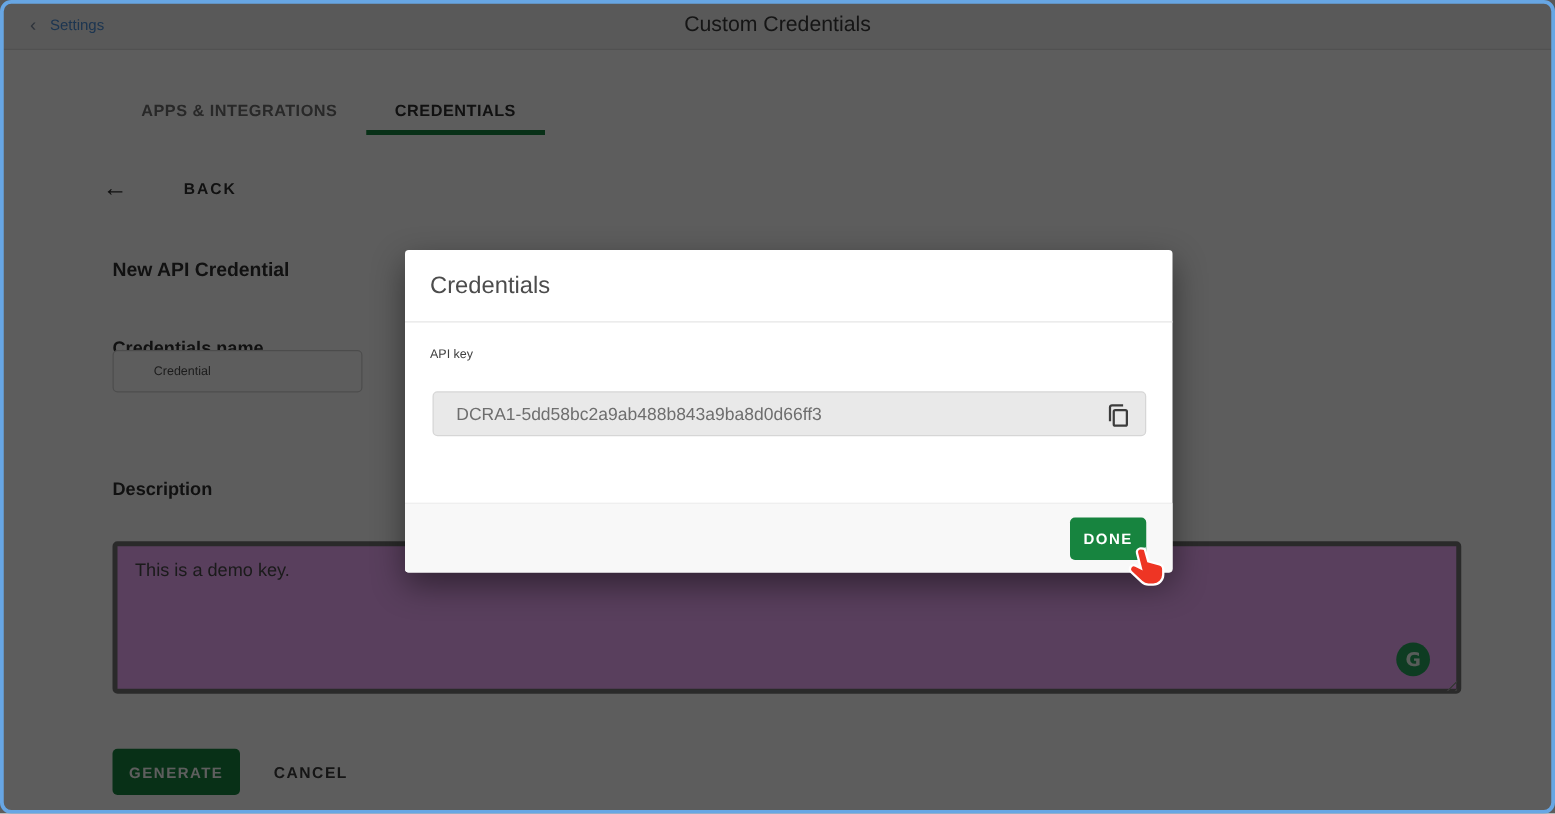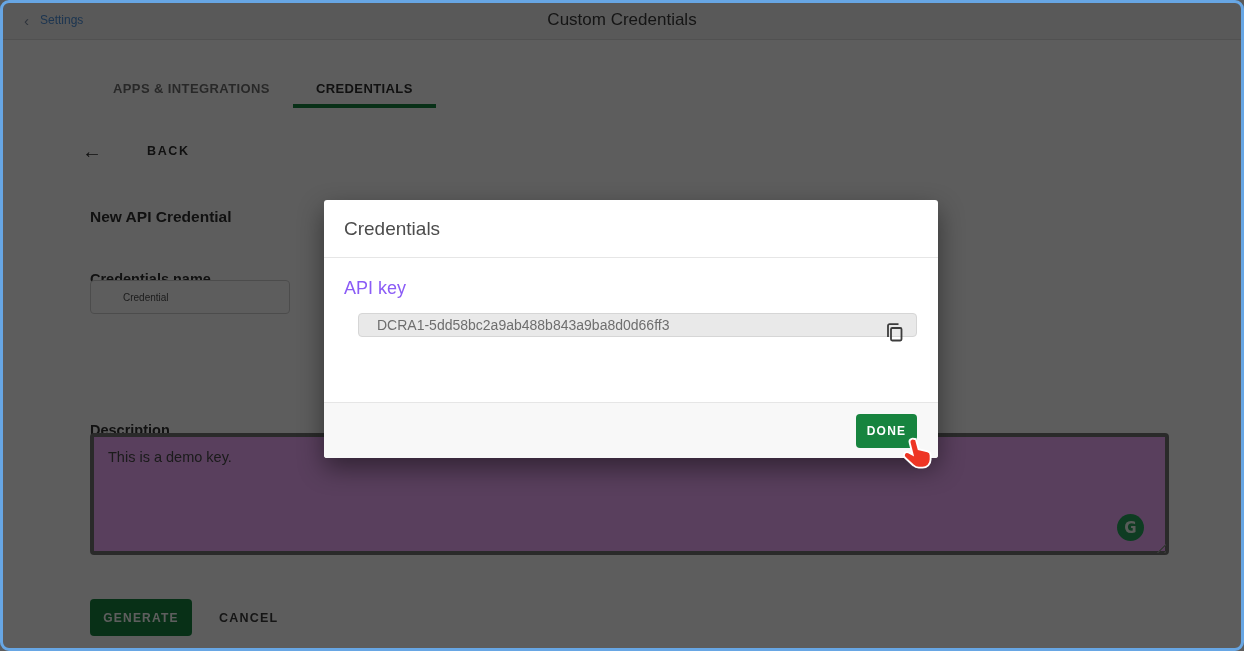--- a/index.html
+++ b/index.html
@@ -29,21 +29,21 @@
 
   .back-link { position:absolute; top:141px; left:82px; display:flex; align-items:center;
                gap:9px; cursor:pointer; }
   .back-link .arr { font-size:20px; color:#2c2c2c; line-height:1; }
   .back-link .lbl { font-size:12.5px; font-weight:700; letter-spacing:1.6px; color:#2e2e2e;margin-left:36px; }
 
   .form-heading { position:absolute; top:208px; left:90px; font-size:15.5px;
                   font-weight:700; color:#2f2f2f; }
   .field-label { position:absolute; left:90px; font-size:14.5px; font-weight:700; color:#2f2f2f; }
   .lbl-name { top:260px;margin-top:11px; }
-  .lbl-desc { top:422px; }
+  .lbl-desc { top:384px; }
 
   .name-input { position:absolute; top:280px; left:90px; width:200px; height:34px;
                 border:1px solid #cfcfcf; border-radius:4px; background:#fdfdfd;
                 padding:0 32px; font-size:10px; color:#4e4e4e;
                 font-family:inherit; outline:none; }
 
   .desc-area { position:absolute; top:433px; left:90px; width:1079px; height:122px;
                border:4px solid #737373; border-radius:4px; background:#f0abfc;
                padding:12px 14px; font-size:14.5px; color:#494949; resize:none;
                font-family:inherit; outline:none; }
@@ -66,23 +66,23 @@
   
   .overlay { position:absolute; inset:0; background:rgba(0,0,0,.63); z-index:5; }
 
   
   .modal { position:absolute; left:324px; top:200px; width:614px; height:258px;
            background:#fff; border-radius:3px; z-index:10;
            box-shadow:0 10px 26px rgba(0,0,0,.45); }
   .modal-header { height:58px; border-bottom:1px solid #e6e6e6; }
   .modal-title { line-height:58px; padding-left:20px; font-size:19px; color:#4c4c4c; }
   .modal-body { position:relative; height:143px; }
-  .api-key-label { position:absolute; left:20px; top:20px; font-size:18px; color:#8b5cf6;text-align:right; }
-  .key-field { position:absolute; left:22px; right:21px; top:55px; height:24px;
-               background:#e9e9e9; border:1px solid #d6d6d6; border-radius:4px;margin-left:12px; }
+  .api-key-label { position:absolute; left:20px; top:20px; font-size:10px; color:#404040;text-align:right; }
+  .key-field { position:absolute; left:22px; right:21px; top:55px; height:36px;
+               background:#e9e9e9; border:1px solid #d6d6d6; border-radius:4px; }
   .key-input { position:absolute; left:0; top:0; height:100%; width:calc(100% - 56px);
                background:transparent; border:none; outline:none; padding:0 0 0 18px;
                font-size:14px; color:#6e6e6e; font-family:inherit; }
   .copy-btn { position:absolute; right:8px; top:4px; width:27px; height:27px; border:none;
               background:transparent; cursor:pointer; display:flex; align-items:center;
               justify-content:center; }
   .modal-footer { position:absolute; left:0; right:0; bottom:0; height:56px;
                   background:#f8f8f8; border-top:1px solid #e6e6e6;
                   border-radius:0 0 3px 3px; }
   .done-btn { position:absolute; right:21px; top:11px; width:61px; height:34px; border:none;

